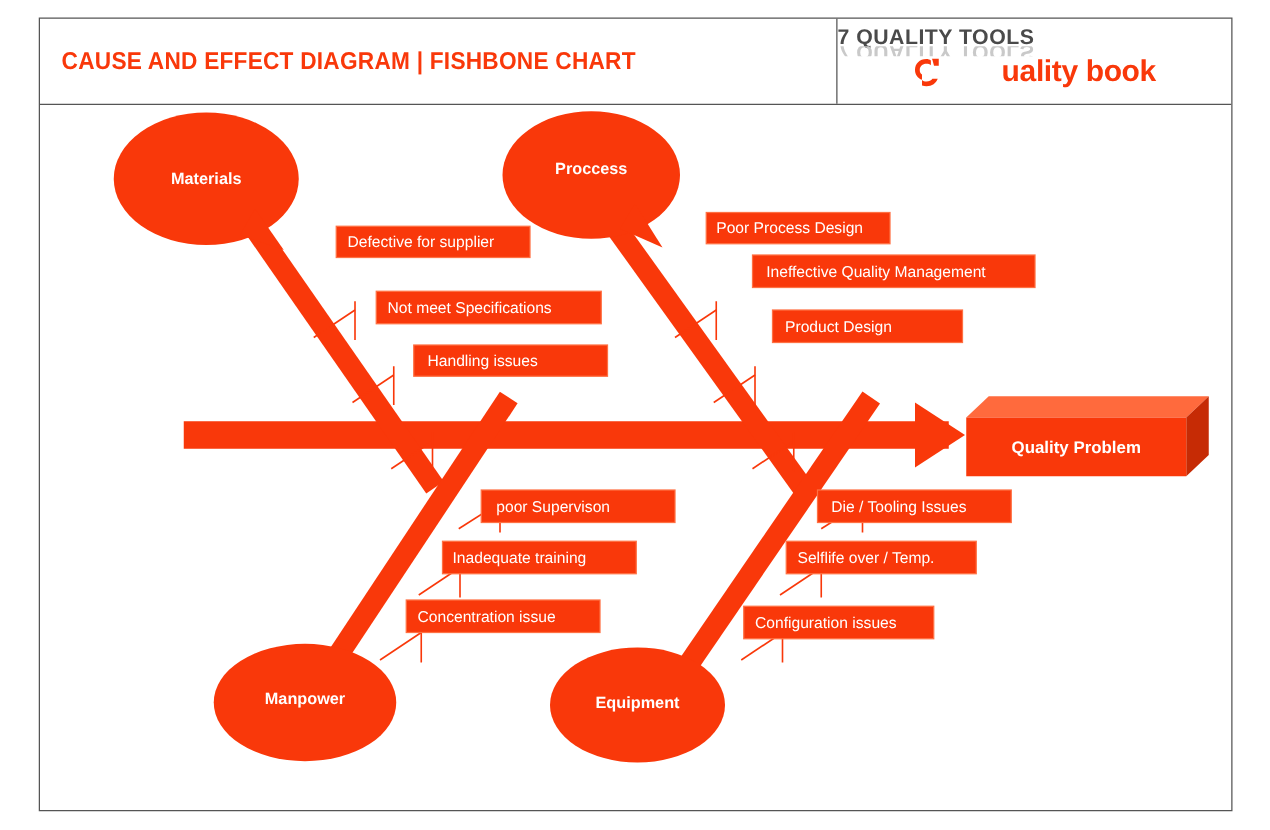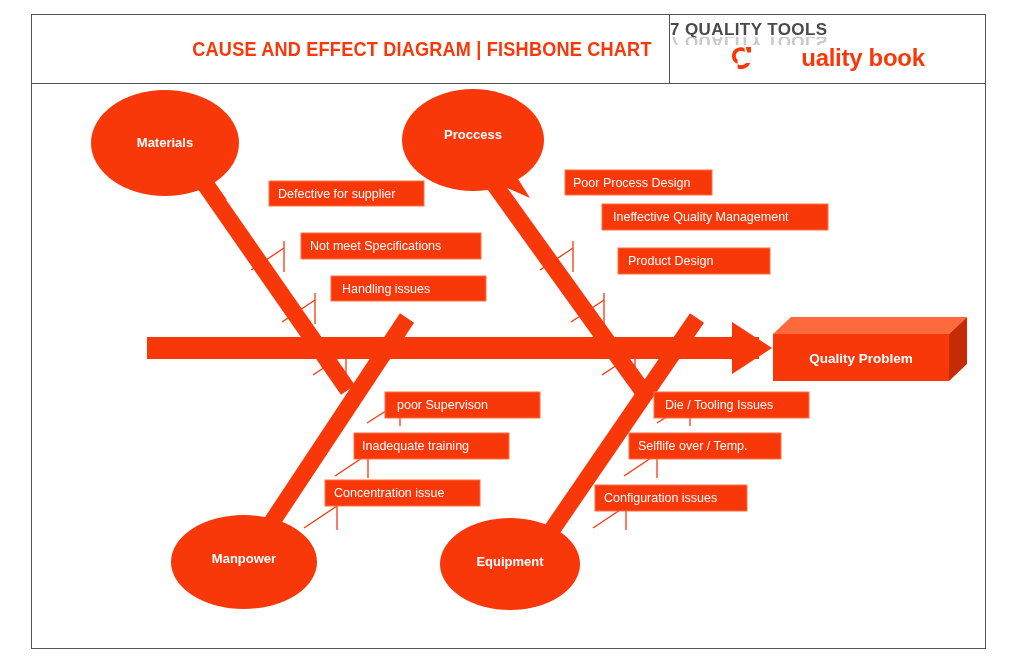--- a/index.html
+++ b/index.html
@@ -44,21 +44,21 @@
     background: #555555;
   }
   #title-cell {
     position: absolute;
     left: 0;
     top: 0;
     width: 637px;
     height: 68px;
     display: flex;
     align-items: center;
-    justify-content: flex-end;
+    justify-content: flex-start;
   }
   #doc-title {
     color: #F9380A;
     font-size: 19.5px;
     font-weight: bold;
     letter-spacing: 0.2px;
     transform: scaleX(0.93);
     white-space: nowrap;
     font-family: "Liberation Sans", sans-serif;
   }

